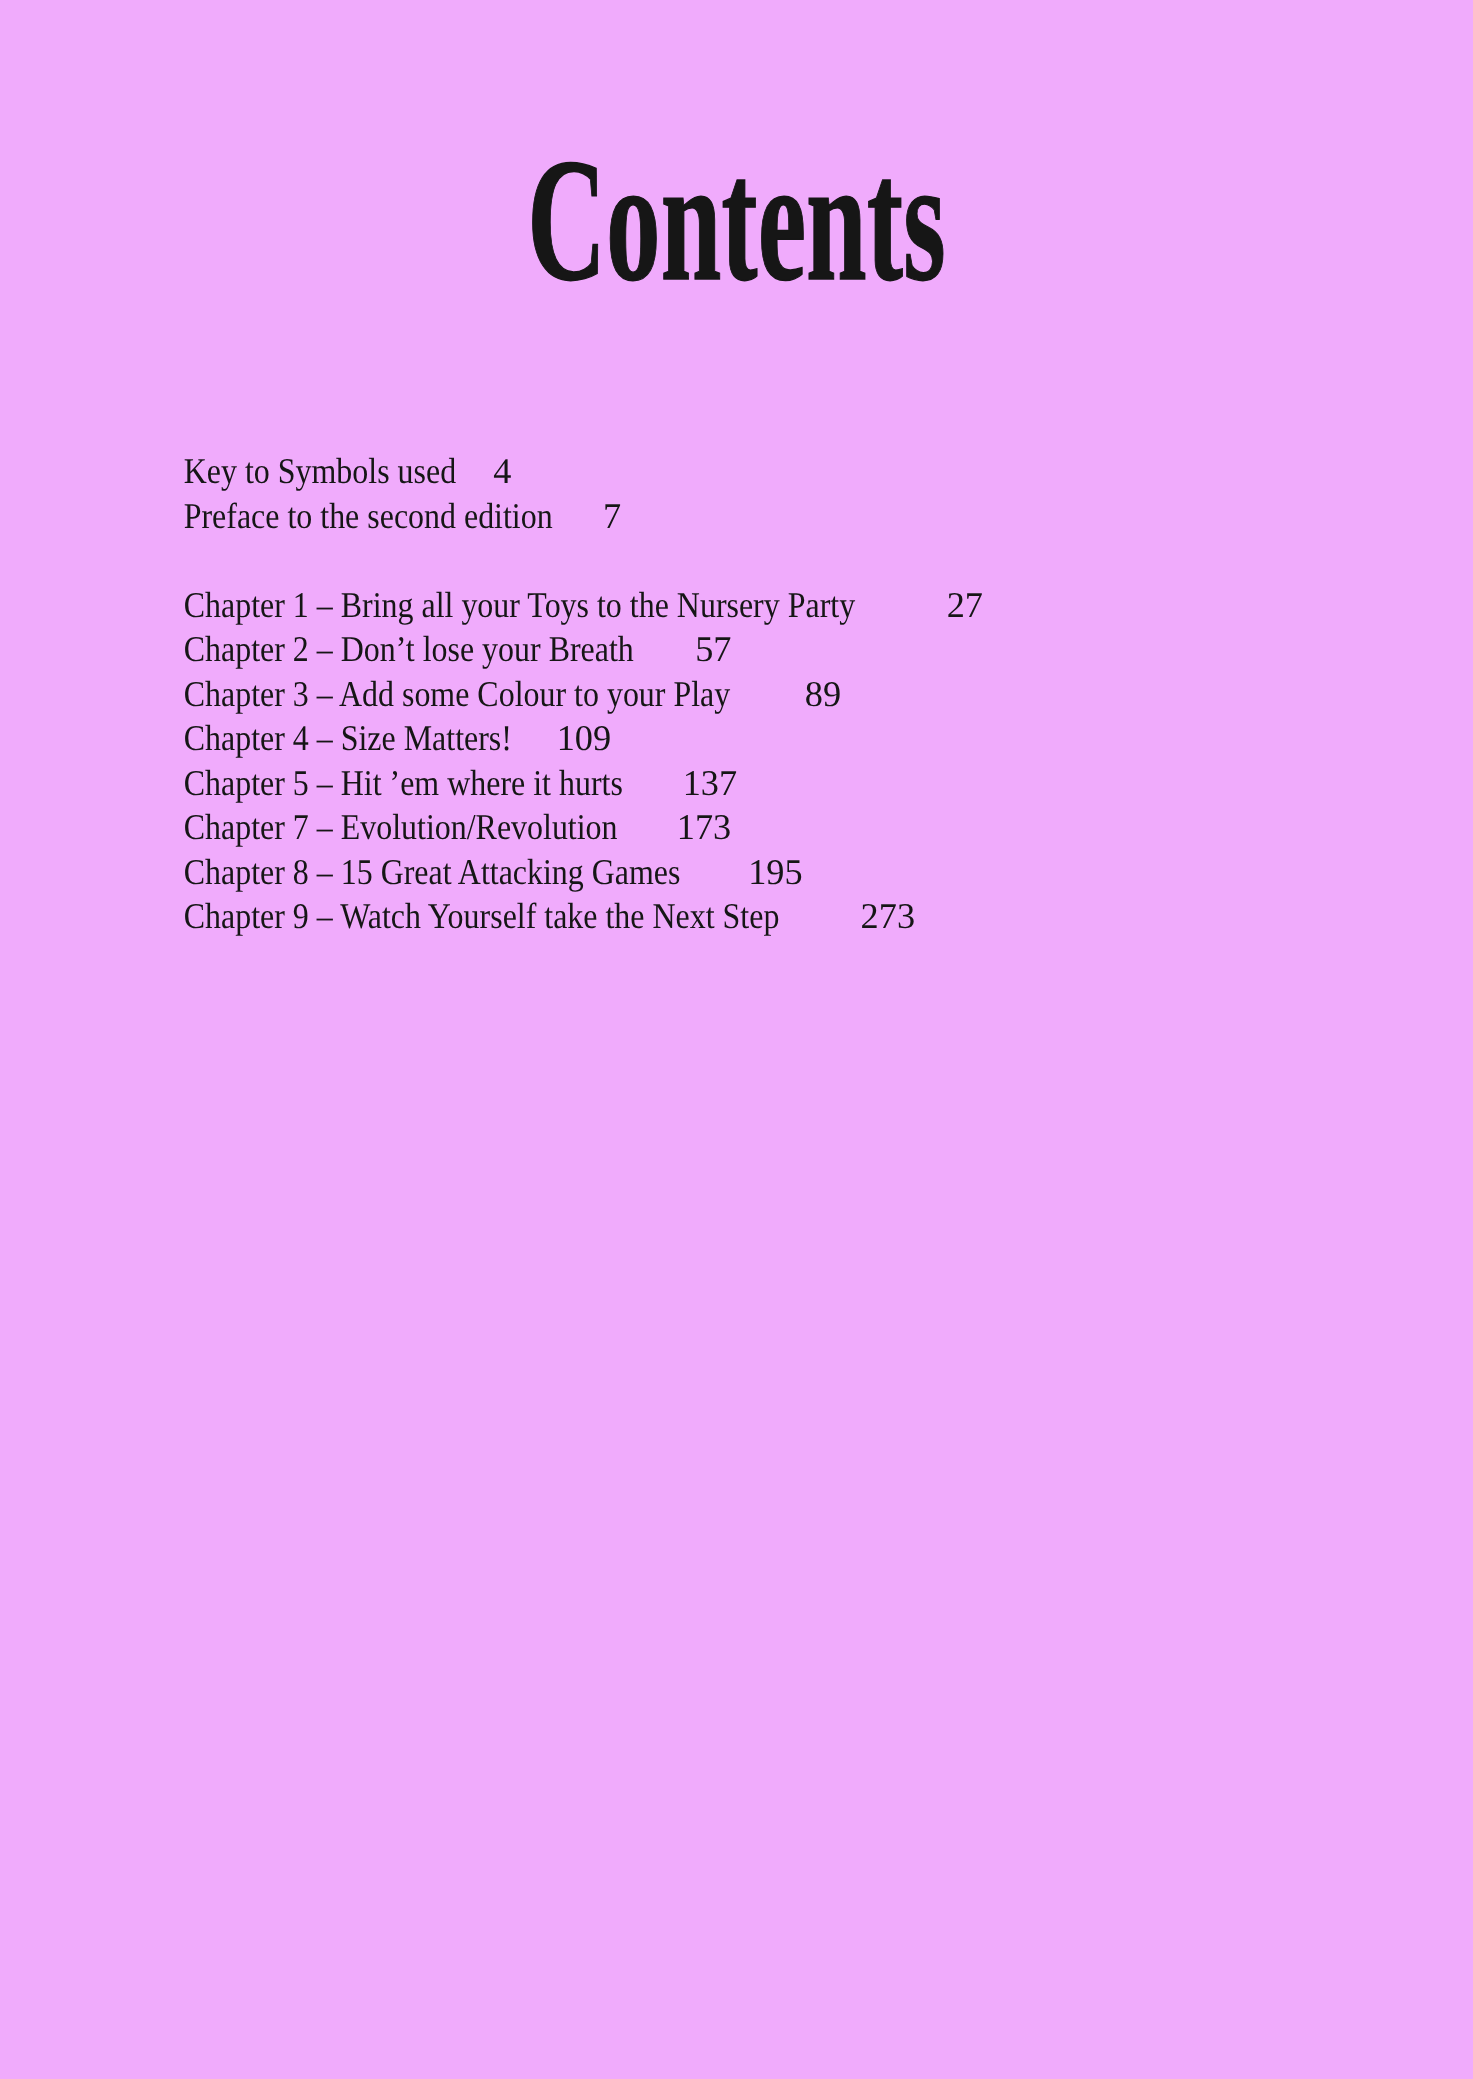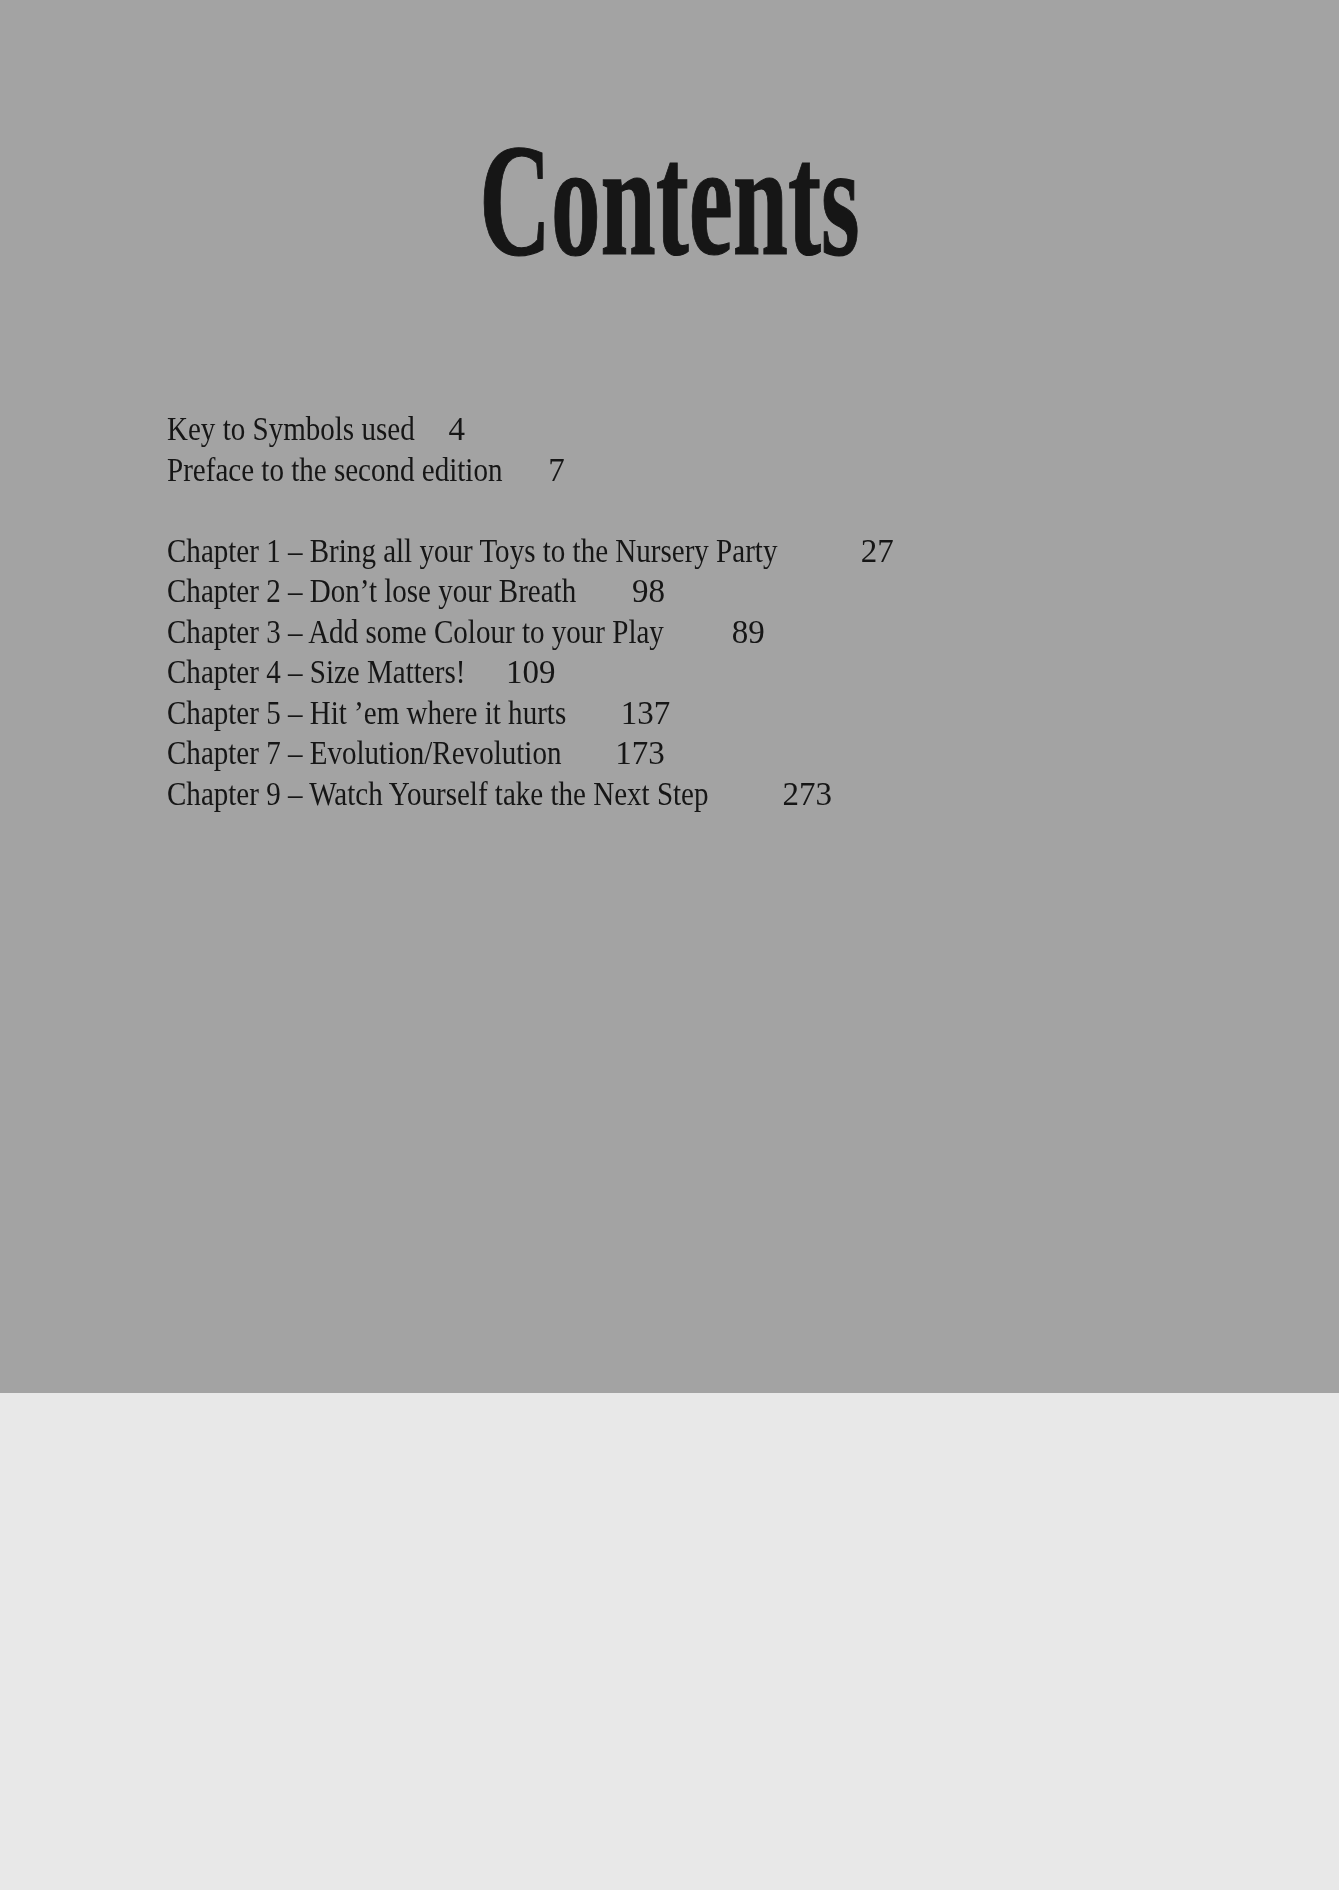--- a/index.html
+++ b/index.html
@@ -1,21 +1,21 @@
 <!DOCTYPE html>
 <html><head>
 <meta charset="utf-8">
 <style>
   html, body { margin: 0; padding: 0; background: #e8e8e8; }
   .page {
     position: relative;
     width: 1339px;
-    height: 1393px;
+    height: 1890px;
     margin: 0 auto;
-    background: #a3a3a3;
+    background: #f0abfc;
     color: #161616;
     font-family: "Liberation Serif", serif;
     overflow: hidden;
   }
   .doc-title {
     position: absolute;
     top: 115px;
     left: 0;
     width: 100%;
     height: 170px;
@@ -73,39 +73,43 @@
     </div>
 
     <div class="group-gap-1"></div>
 
     <div class="toc-row">
       <span class="toc-label">Chapter 1 – Bring all your Toys to the Nursery Party</span>
       <span class="toc-page">27</span>
     </div>
     <div class="toc-row">
       <span class="toc-label">Chapter 2 – Don’t lose your Breath</span>
-      <span class="toc-page">98</span>
+      <span class="toc-page">57</span>
     </div>
     <div class="toc-row">
       <span class="toc-label">Chapter 3 – Add some Colour to your Play</span>
       <span class="toc-page">89</span>
     </div>
     <div class="toc-row">
       <span class="toc-label">Chapter 4 – Size Matters!</span>
       <span class="toc-page">109</span>
     </div>
     <div class="toc-row">
       <span class="toc-label">Chapter 5 – Hit ’em where it hurts</span>
       <span class="toc-page">137</span>
     </div>
     <div class="toc-row">
       <span class="toc-label">Chapter 7 – Evolution/Revolution</span>
       <span class="toc-page">173</span>
     </div>
     <div class="toc-row">
+      <span class="toc-label">Chapter 8 – 15 Great Attacking Games</span>
+      <span class="toc-page">195</span>
+    </div>
+    <div class="toc-row">
       <span class="toc-label">Chapter 9 – Watch Yourself take the Next Step</span>
       <span class="toc-page">273</span>
     </div>
 
     <div class="group-gap-2"></div>
 
 
   </div>
 </div>
 

